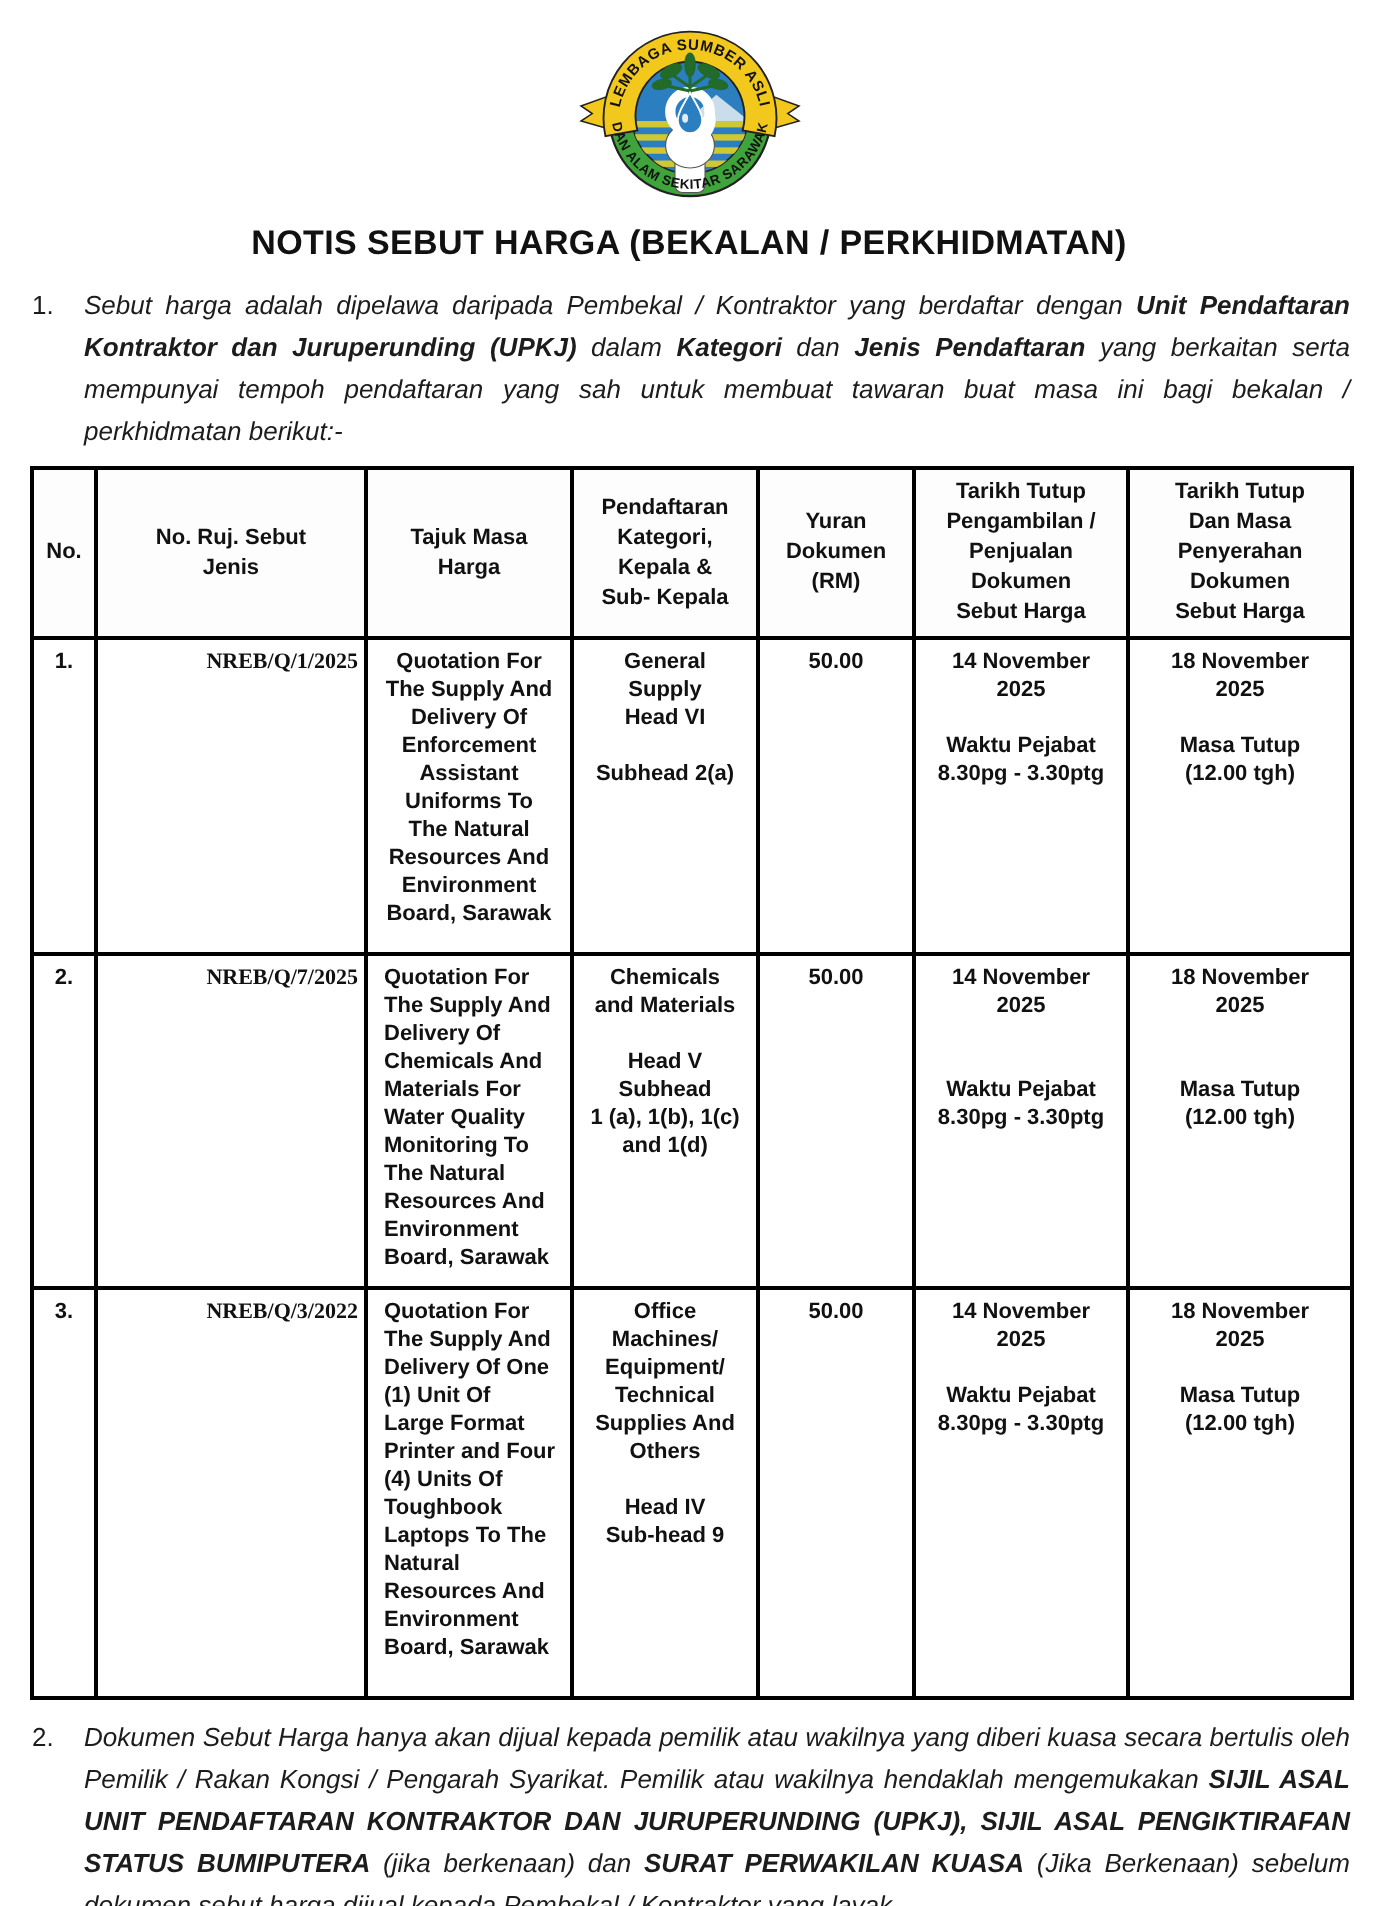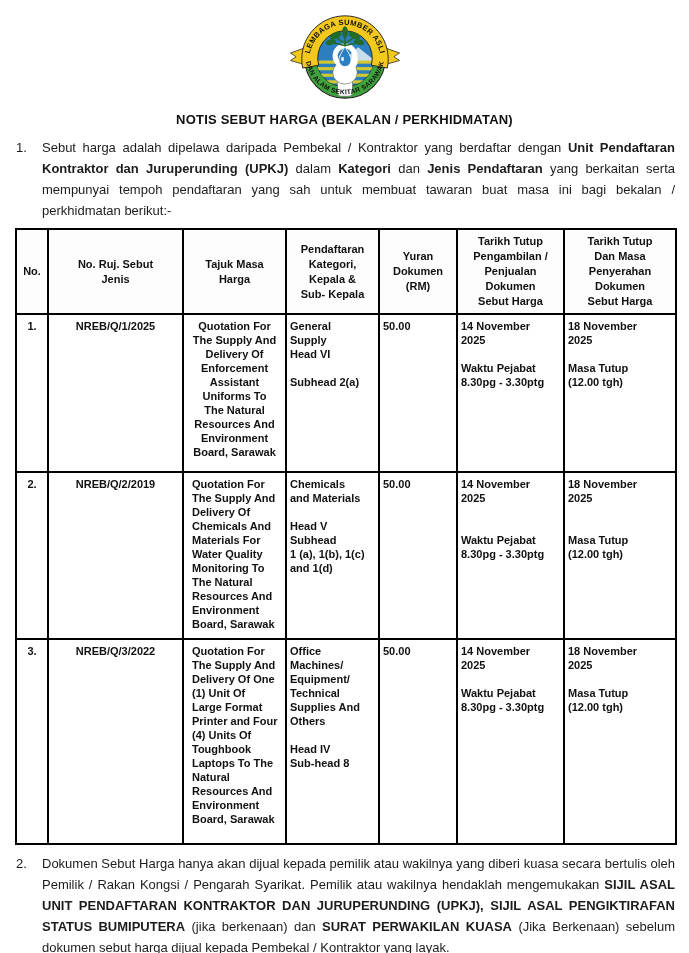--- a/index.html
+++ b/index.html
@@ -4,48 +4,48 @@
 <style>
   html,body{margin:0;padding:0;}
   body{
     width:689px;height:953px;overflow:hidden;background:#ffffff;
     font-family:"Liberation Sans",sans-serif;color:#1c1c1c;
   }
   .page{position:relative;width:689px;height:953px;}
   .logo-wrap{width:124px;margin:6px auto 0;}
   .logo-wrap svg{display:block;}
   .doc-title{
-    text-align:center;font-size:13px;font-weight:bold;
+    text-align:center;font-size:17px;font-weight:bold;
     margin:12px 0 0 0;letter-spacing:.2px;color:#111;
   }
   .para{display:flex;margin:10px 14px 0 16px;font-size:13px;line-height:21px;}
   .para .num{flex:0 0 26px;width:26px;}
-  .para .ptext{flex:1;text-align:justify;}
+  .para .ptext{flex:1;text-align:justify;font-style:italic;}
   .para strong{font-weight:bold;}
   table.quote{
     border-collapse:collapse;table-layout:fixed;
     margin:7px 0 0 15px;width:660px;
     font-size:11px;line-height:14px;font-weight:bold;color:#111;
   }
   table.quote th,table.quote td{
     border:2px solid #000;padding:4px 3px;vertical-align:top;
     white-space:pre-line;overflow:hidden;
   }
   table.quote th{
     text-align:center;vertical-align:middle;background:#fdfdfd;line-height:15px;
   }
   thead tr{height:80px;}
   tr.row1{height:158px;}
   tr.row2{height:167px;}
   tr.row3{height:205px;}
   td.c-no{text-align:center;}
-  td.c-ref{text-align:center;padding-left:12px;}
+  td.c-ref{text-align:right;padding-left:12px;font-family:Liberation Serif, serif;}
   td.c-title.center{text-align:center;}
   td.c-title.left{text-align:left;padding-left:8px;}
-  td.c-reg,td.c-fee,td.c-date{text-align:left;}
+  td.c-reg,td.c-fee,td.c-date{text-align:center;}
 </style>
 </head>
 <body>
 
 <div class="page">
 
   <div class="logo-wrap">
     <svg width="124" height="94" viewBox="0 0 124 100">
       <defs>
         <clipPath id="blueClip">
@@ -173,21 +173,21 @@
 Waktu Pejabat
 8.30pg - 3.30ptg</td>
         <td class="c-date">18 November
 2025
 
 Masa Tutup
 (12.00 tgh)</td>
       </tr>
       <tr class="row2">
         <td class="c-no">2.</td>
-        <td class="c-ref">NREB/Q/2/2019</td>
+        <td class="c-ref">NREB/Q/7/2025</td>
         <td class="c-title left">Quotation For
 The Supply And
 Delivery Of
 Chemicals And
 Materials For
 Water Quality
 Monitoring To
 The Natural
 Resources And
 Environment
@@ -230,21 +230,21 @@
 Environment
 Board, Sarawak</td>
         <td class="c-reg">Office
 Machines/
 Equipment/
 Technical
 Supplies And
 Others
 
 Head IV
-Sub-head 8</td>
+Sub-head 9</td>
         <td class="c-fee">50.00</td>
         <td class="c-date">14 November
 2025
 
 Waktu Pejabat
 8.30pg - 3.30ptg</td>
         <td class="c-date">18 November
 2025
 
 Masa Tutup

